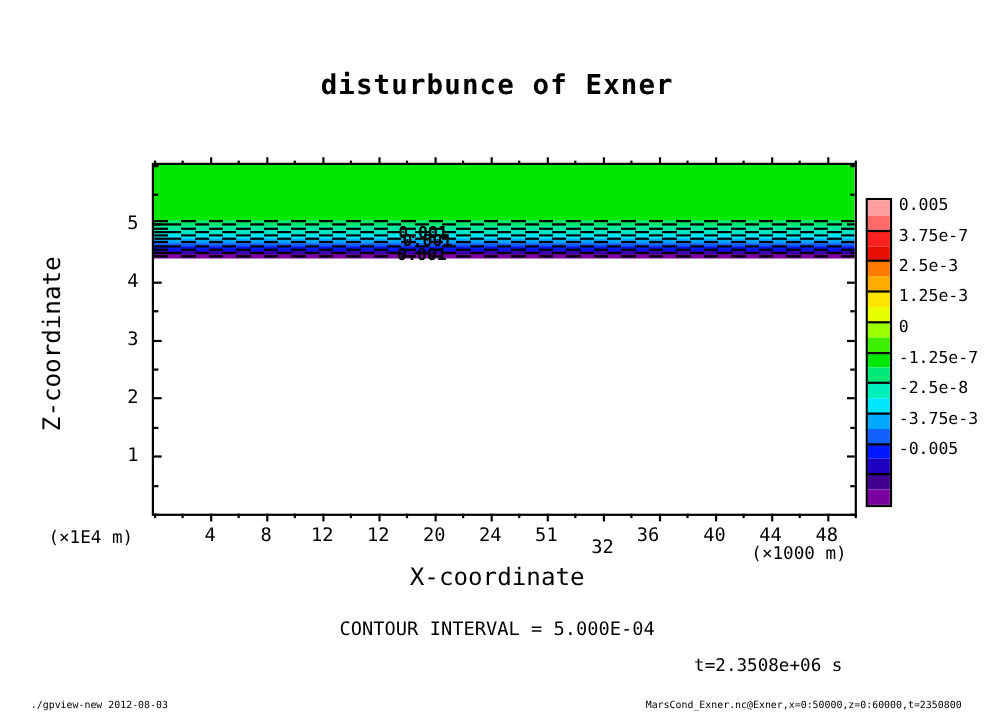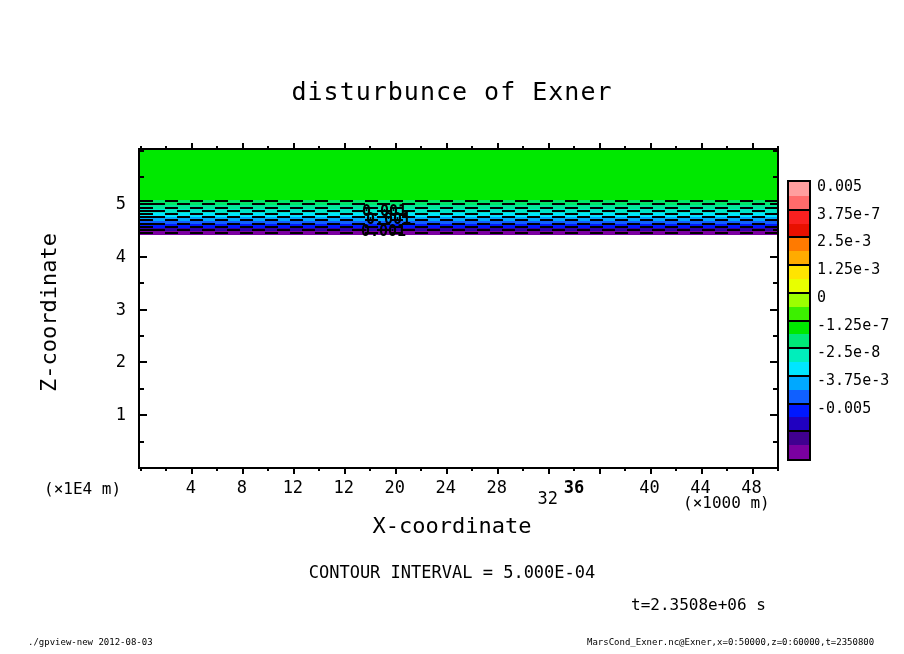--- a/index.html
+++ b/index.html
@@ -2,22 +2,22 @@
 <html><head>
 <meta charset="utf-8">
 <style>
   html,body{margin:0;padding:0;background:#ffffff;}
   body{width:904px;height:654px;position:relative;overflow:hidden;
        font-family:"DejaVu Sans Mono","Liberation Mono",monospace;color:#000;}
 
   .abs{position:absolute;}
 
   
-  #plot-title{left:0;top:77px;width:904px;text-align:center;
-              font-size:25px;letter-spacing:1px;font-weight:400;}
+  #plot-title{left:0;top:62px;width:904px;text-align:center;
+              font-size:25px;letter-spacing:1px;font-weight:700;}
 
   
   #plot-frame{left:138px;top:148px;width:641px;height:321px;
               border:2px solid #000;box-sizing:border-box;background:#fff;}
 
   
   #field{position:absolute;left:0;top:0;width:100%;height:100%;overflow:hidden;}
 
   
   #field-green{position:absolute;left:0;top:0;width:100%;height:56px;
@@ -145,31 +145,31 @@
       <div class="xlab" style="left: 254.8px; top: 327px;">20</div>
       <div class="tick-x minor" style="left: 280.28px; top: 317px;"></div>
       <div class="tick-x minor" style="left: 280.28px; top: -4px; height: 4px;"></div>
       <div class="tick-x" style="left: 305.76px; top: 317px;"></div>
       <div class="tick-x" style="left: 305.76px; top: -7px; height: 7px;"></div>
       <div class="xlab" style="left: 305.76px; top: 327px;">24</div>
       <div class="tick-x minor" style="left: 331.24px; top: 317px;"></div>
       <div class="tick-x minor" style="left: 331.24px; top: -4px; height: 4px;"></div>
       <div class="tick-x" style="left: 356.72px; top: 317px;"></div>
       <div class="tick-x" style="left: 356.72px; top: -7px; height: 7px;"></div>
-      <div class="xlab" style="left: 356.72px; top: 327px;">28</div>
+      <div class="xlab" style="left: 356.72px; top: 327px;">51</div>
       <div class="tick-x minor" style="left: 382.2px; top: 317px;"></div>
       <div class="tick-x minor" style="left: 382.2px; top: -4px; height: 4px;"></div>
       <div class="tick-x" style="left: 407.68px; top: 317px;"></div>
       <div class="tick-x" style="left: 407.68px; top: -7px; height: 7px;"></div>
       <div class="xlab" style="left: 407.68px; top: 338px;">32</div>
       <div class="tick-x minor" style="left: 433.16px; top: 317px;"></div>
       <div class="tick-x minor" style="left: 433.16px; top: -4px; height: 4px;"></div>
       <div class="tick-x" style="left: 458.64px; top: 317px;"></div>
       <div class="tick-x" style="left: 458.64px; top: -7px; height: 7px;"></div>
-      <div class="xlab" style="left: 434px; top: 327px; font-weight: bold;">36</div>
+      <div class="xlab" style="left: 449px; top: 327px;">36</div>
       <div class="tick-x minor" style="left: 484.12px; top: 317px;"></div>
       <div class="tick-x minor" style="left: 484.12px; top: -4px; height: 4px;"></div>
       <div class="tick-x" style="left: 509.6px; top: 317px;"></div>
       <div class="tick-x" style="left: 509.6px; top: -7px; height: 7px;"></div>
       <div class="xlab" style="left: 509.6px; top: 327px;">40</div>
       <div class="tick-x minor" style="left: 535.08px; top: 317px;"></div>
       <div class="tick-x minor" style="left: 535.08px; top: -4px; height: 4px;"></div>
       <div class="tick-x" style="left: 560.56px; top: 317px;"></div>
       <div class="tick-x" style="left: 560.56px; top: -7px; height: 7px;"></div>
       <div class="xlab" style="left: 560.56px; top: 327px;">44</div>

